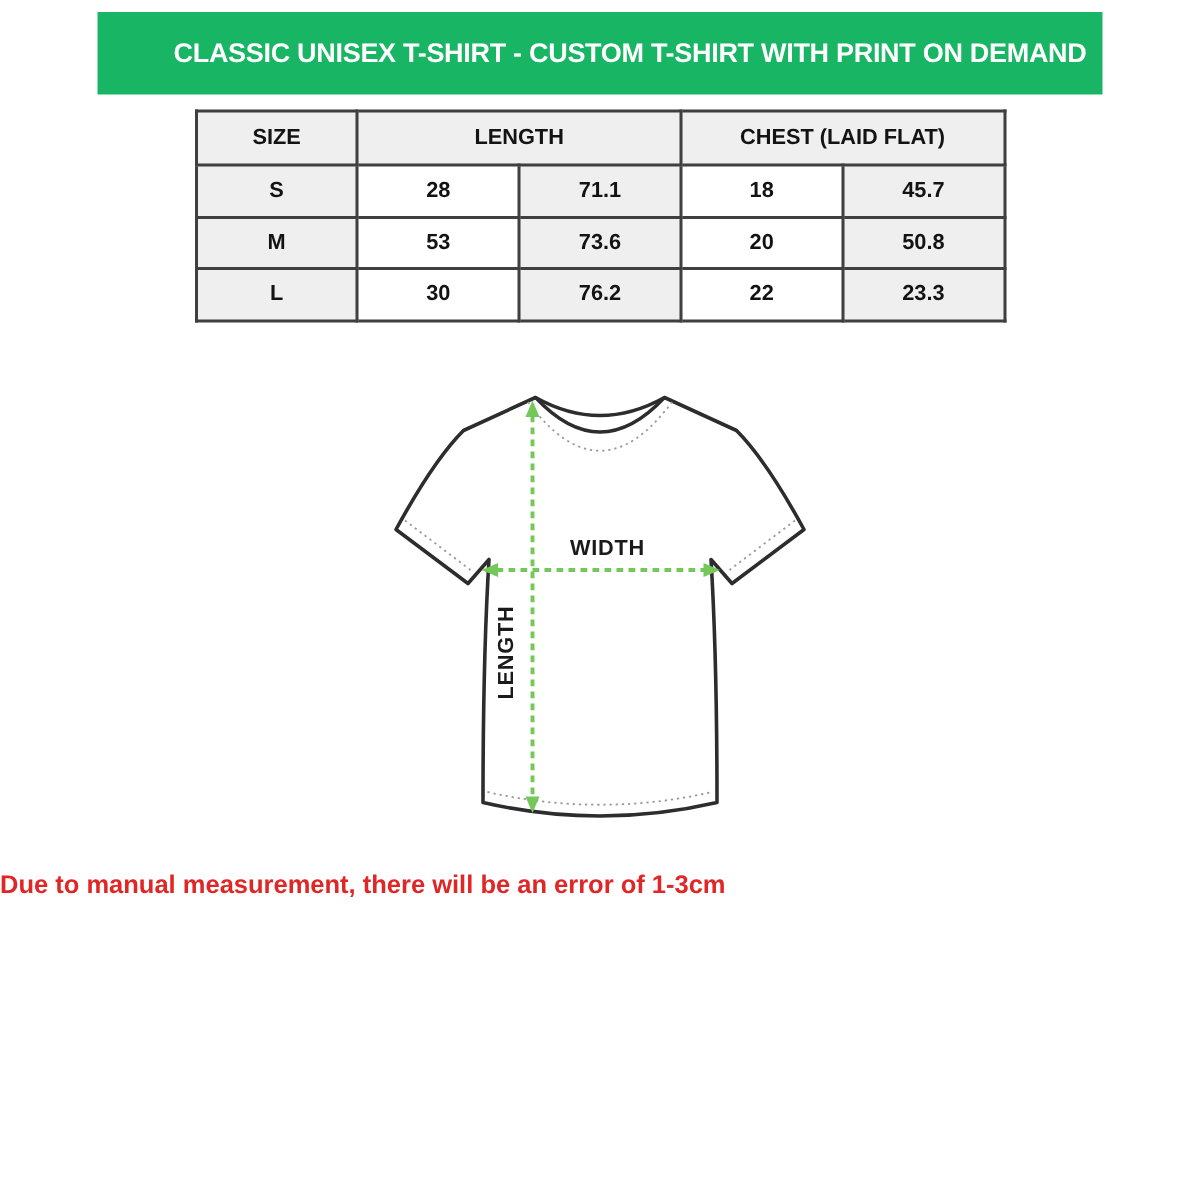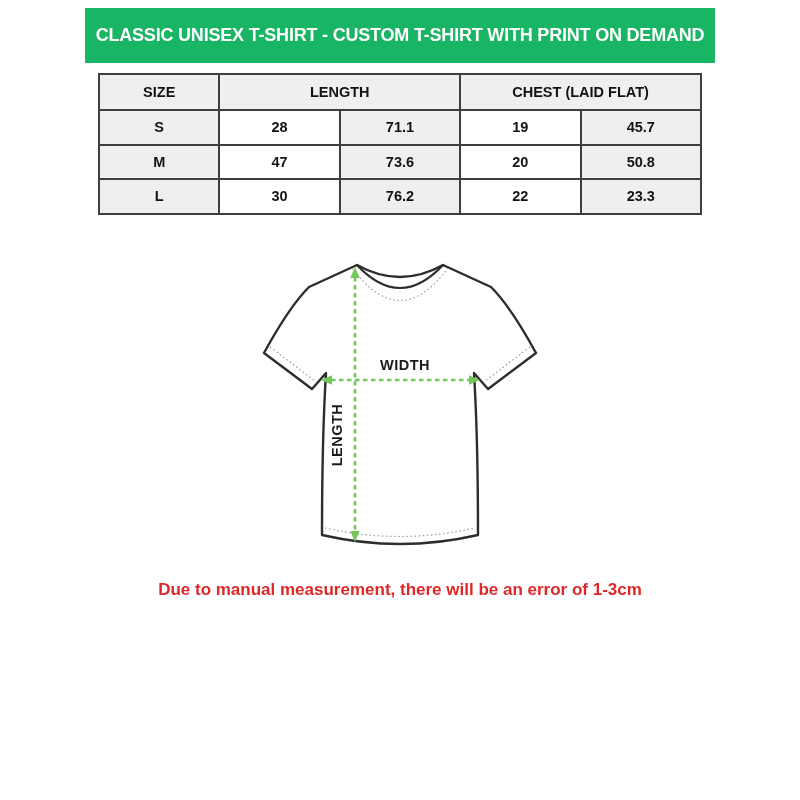--- a/index.html
+++ b/index.html
@@ -3,27 +3,27 @@
 <meta charset="utf-8">
 <style>
   html,body{margin:0;padding:0;}
   body{
     width:800px;height:800px;background:#ffffff;
     font-family:"Liberation Sans",sans-serif;overflow:hidden;
   }
   .banner{
     width:630px;height:55px;margin:8px auto 0 auto;
     background:var(--banner-green,#18b564);
-    display:flex;align-items:center;justify-content:center;
+    display:flex;align-items:center;justify-content:center;padding-left:40px;
   }
   .banner-title{
     color:#ffffff;font-weight:bold;font-size:18px;letter-spacing:-0.2px;white-space:nowrap;
   }
   table.size-chart{
-    width:604px;margin:10px auto 0 auto;border-collapse:collapse;table-layout:fixed;padding-left:32px;
+    width:541px;margin:10px auto 0 auto;border-collapse:collapse;table-layout:fixed;padding-left:32px;
   }
   .size-chart th,.size-chart td{
     border:2px solid var(--border-dark,#3f3f3f);
     text-align:center;vertical-align:middle;
     color:#131313;font-size:14.5px;font-weight:bold;
     padding:0;
   }
   .size-chart th{height:34px;background:var(--cell-gray,#efefef);}
   .size-chart td{height:32.5px;}
   .col-gray{background:var(--cell-gray,#efefef);}
@@ -33,21 +33,21 @@
   .shirt-outline{fill:#ffffff;stroke:#2d2d2d;stroke-width:2.4;stroke-linejoin:round;stroke-linecap:round;}
   .shirt-line{fill:none;stroke:#2d2d2d;stroke-width:2.2;stroke-linecap:round;}
   .stitch{fill:none;stroke:#9a9a9a;stroke-width:1.2;stroke-dasharray:1.5 2.6;}
   .arrow-line{fill:none;stroke:var(--arrow-green,#74c85a);stroke-width:2.6;stroke-dasharray:4.5 3.5;}
   .arrow-head{fill:var(--arrow-green,#74c85a);stroke:none;}
   .diagram-label{
     font-family:"Liberation Sans",sans-serif;font-weight:bold;font-size:14.5px;
     fill:#1a1a1a;letter-spacing:0.5px;
   }
   .footer-note{
-    margin-top:28px;text-align:center;
+    margin-top:28px;text-align:left;
     color:var(--note-red,#e02727);font-size:17px;font-weight:bold;
   }
 </style>
 </head>
 <body>
 
 <div class="banner">
   <span class="banner-title">CLASSIC UNISEX T-SHIRT - CUSTOM T-SHIRT WITH PRINT ON DEMAND</span>
 </div>
 
@@ -57,26 +57,26 @@
       <th>SIZE</th>
       <th colspan="2">LENGTH</th>
       <th colspan="2">CHEST (LAID FLAT)</th>
     </tr>
   </thead>
   <tbody>
       <tr>
         <td class="col-gray">S</td>
         <td class="col-white">28</td>
         <td class="col-gray">71.1</td>
-        <td class="col-white">19</td>
+        <td class="col-white">18</td>
         <td class="col-gray">45.7</td>
       </tr>
       <tr>
         <td class="col-gray">M</td>
-        <td class="col-white">47</td>
+        <td class="col-white">53</td>
         <td class="col-gray">73.6</td>
         <td class="col-white">20</td>
         <td class="col-gray">50.8</td>
       </tr>
       <tr>
         <td class="col-gray">L</td>
         <td class="col-white">30</td>
         <td class="col-gray">76.2</td>
         <td class="col-white">22</td>
         <td class="col-gray">23.3</td>

